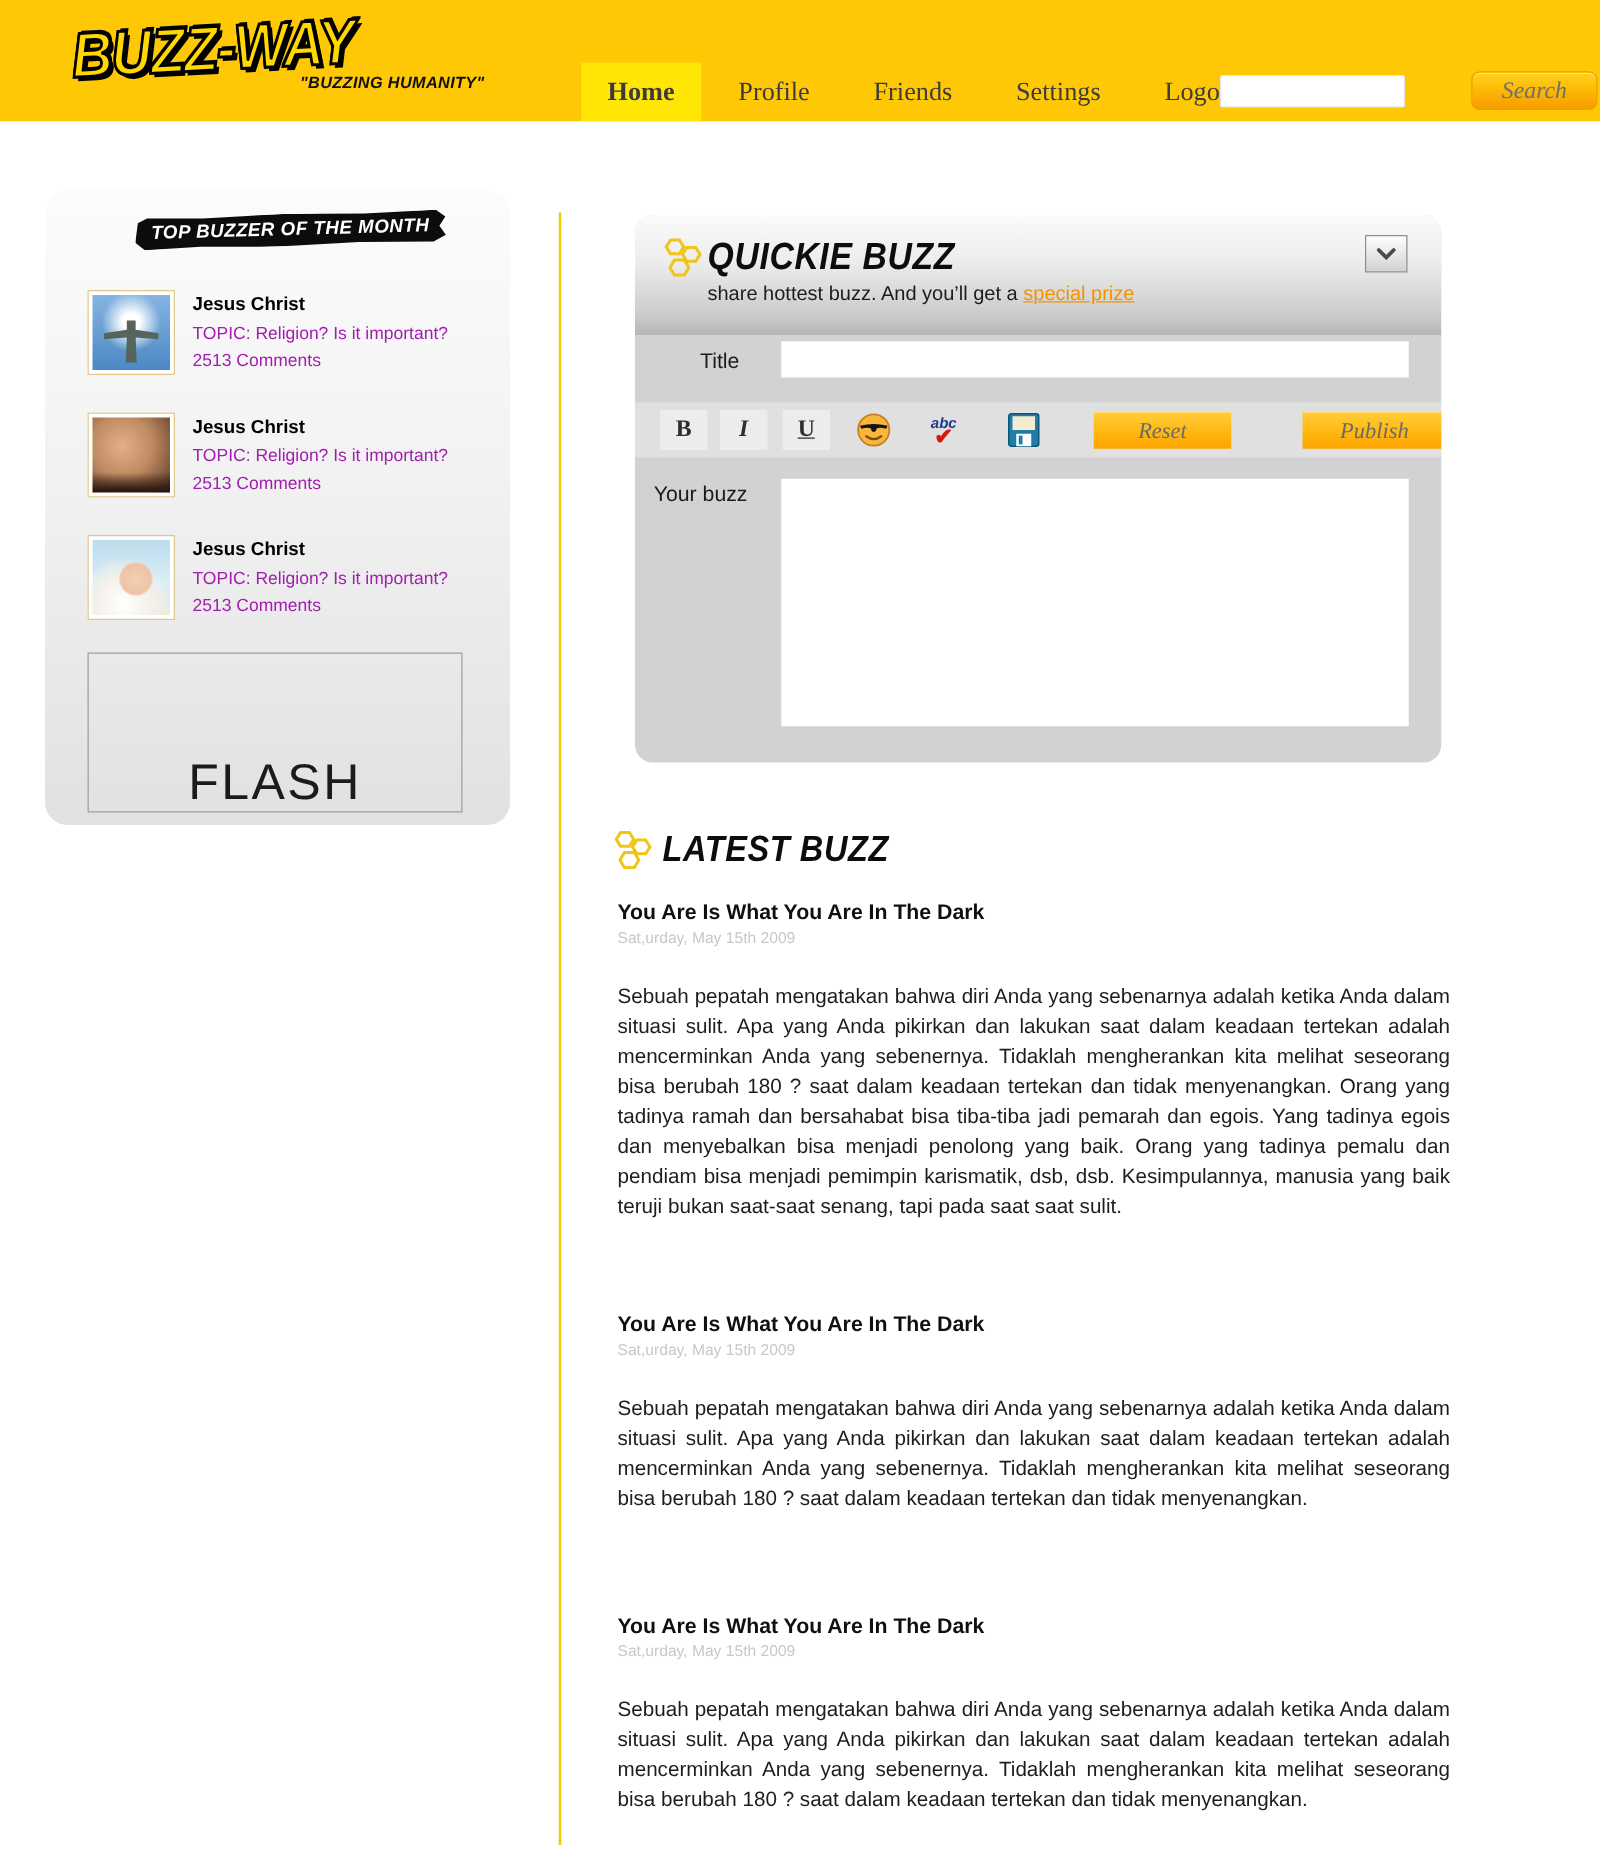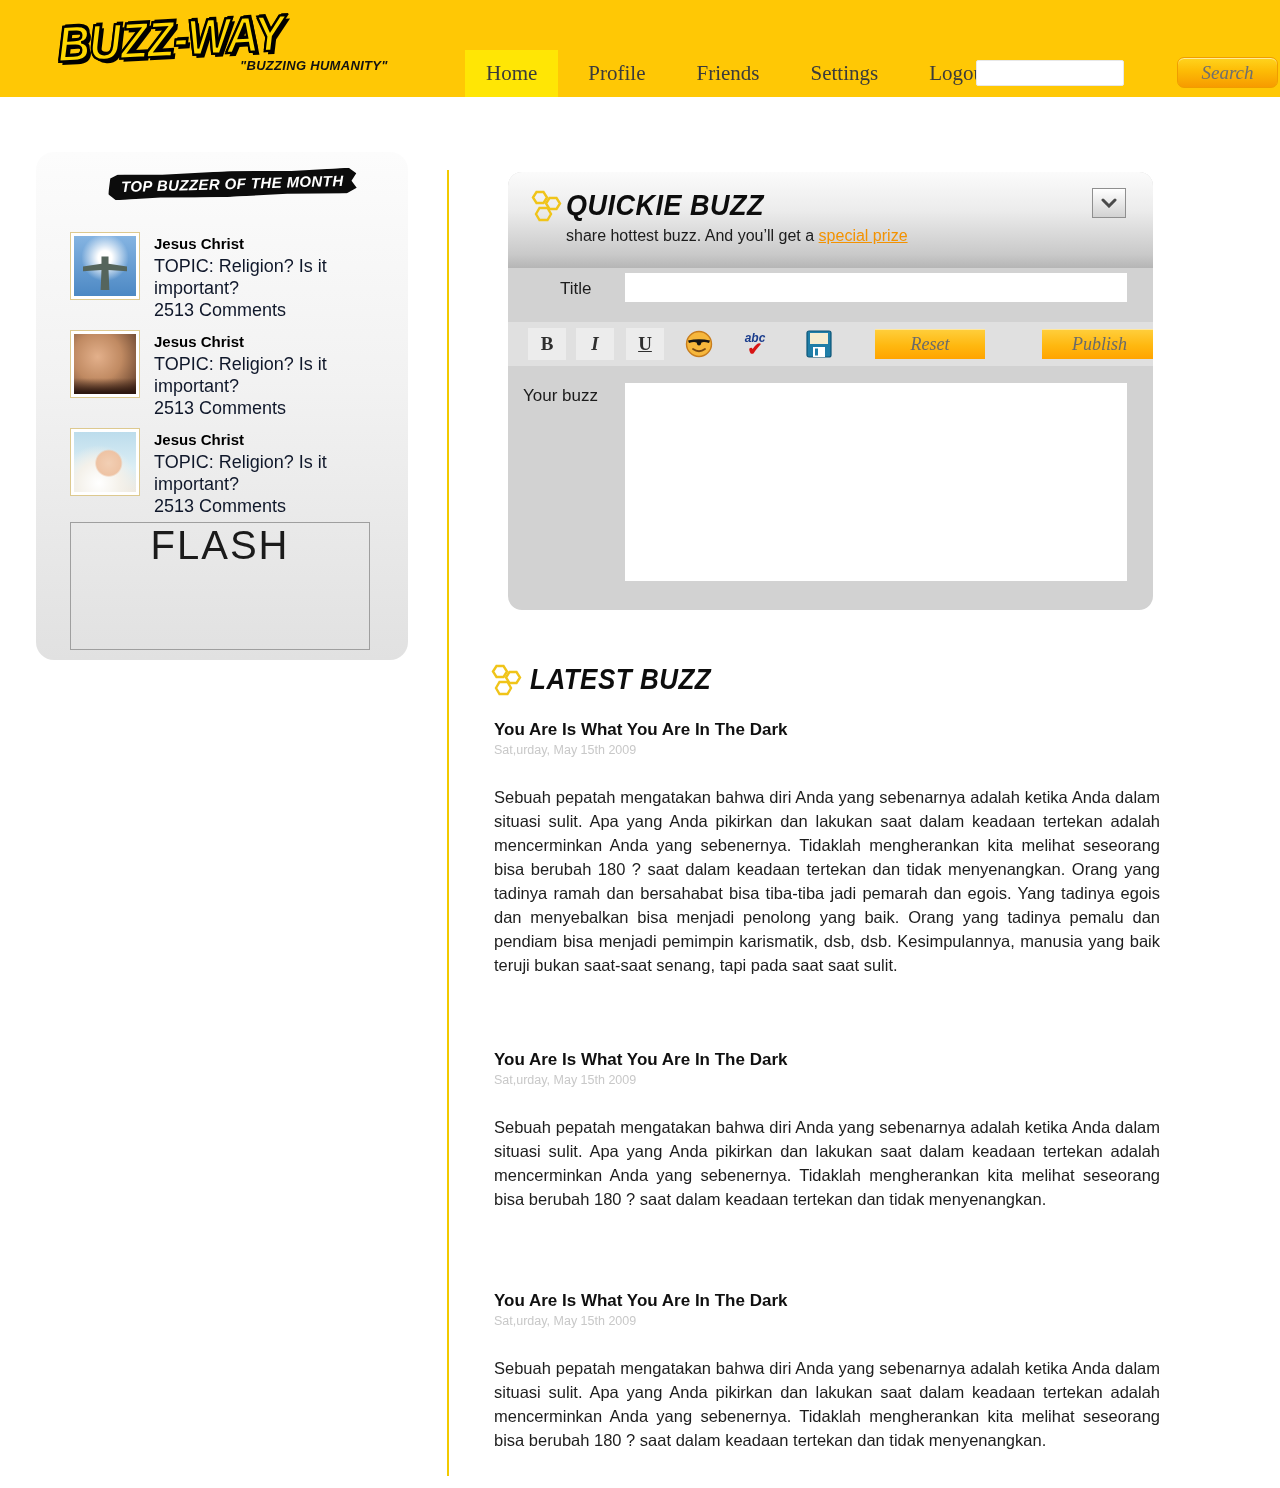--- a/index.html
+++ b/index.html
@@ -30,21 +30,21 @@
   }
   .nav {
     position:absolute; left:465px; top:50px; height:47px;
     display:flex; align-items:stretch;
   }
   .nav-item {
     display:flex; align-items:center; padding:0 21px; margin-right:9px;
     font-family:"Liberation Serif", serif; font-size:21px; color:#3b3b3b;
     cursor:pointer; white-space:nowrap;
   }
-  .nav-item.active { background:#ffe605; }
+  .nav-item.active { background:#ffe605;font-weight:bold; }
   .search-input {
     position:absolute; left:976px; top:60px; width:148px; height:26px;
     border:1px solid #e8e8e8; background:#fff; border-radius:2px;
     padding:0 6px; font-size:14px; outline:none;
   }
   .search-btn {
     position:absolute; left:1177px; top:57px; width:101px; height:31px;
     border:1px solid #ef9d00; border-radius:7px;
     background:linear-gradient(180deg,#ffd41e 0%, #fdbb05 45%, #f79b00 100%);
     box-shadow:inset 0 1px 0 rgba(255,255,255,.55);
@@ -94,25 +94,25 @@
     background:linear-gradient(180deg, rgba(40,20,12,0) 0%, #2e1810 90%);
   }
   .thumb-baby {
     background:
       radial-gradient(circle at 56% 52%, #f2cfb4 0%, #eec3a4 26%, rgba(0,0,0,0) 30%),
       radial-gradient(circle at 40% 85%, #ffffff 0%, #f4f1ea 34%, rgba(255,255,255,0) 60%),
       linear-gradient(180deg,#bcdcec 0%, #dceef5 60%, #efe9df 100%);
   }
   .buzzer-text { margin-left:14px; padding-top:1px; line-height:22px; }
   .buzzer-name { font-size:15px; font-weight:bold; color:#000000; }
-  .buzzer-topic, .buzzer-comments { font-size:18px; color:#0f172a; }
+  .buzzer-topic, .buzzer-comments { font-size:14px; color:#a21caf; }
   .flash-box {
     position:absolute; left:70px; top:522px; width:300px; height:128px;
     border:1px solid #9f9f9f;
-    display:flex; align-items:flex-start; justify-content:center;
+    display:flex; align-items:flex-end; justify-content:center;
   }
   .flash-label { font-size:40px; letter-spacing:2px; color:#1b1b1b; }
   
   .divider {
     position:absolute; left:447px; top:170px; width:2px; height:1306px;
     background:#f2ca00;
   }
   
   .qb-panel {
     position:absolute; left:508px; top:172px; width:645px; height:438px;

